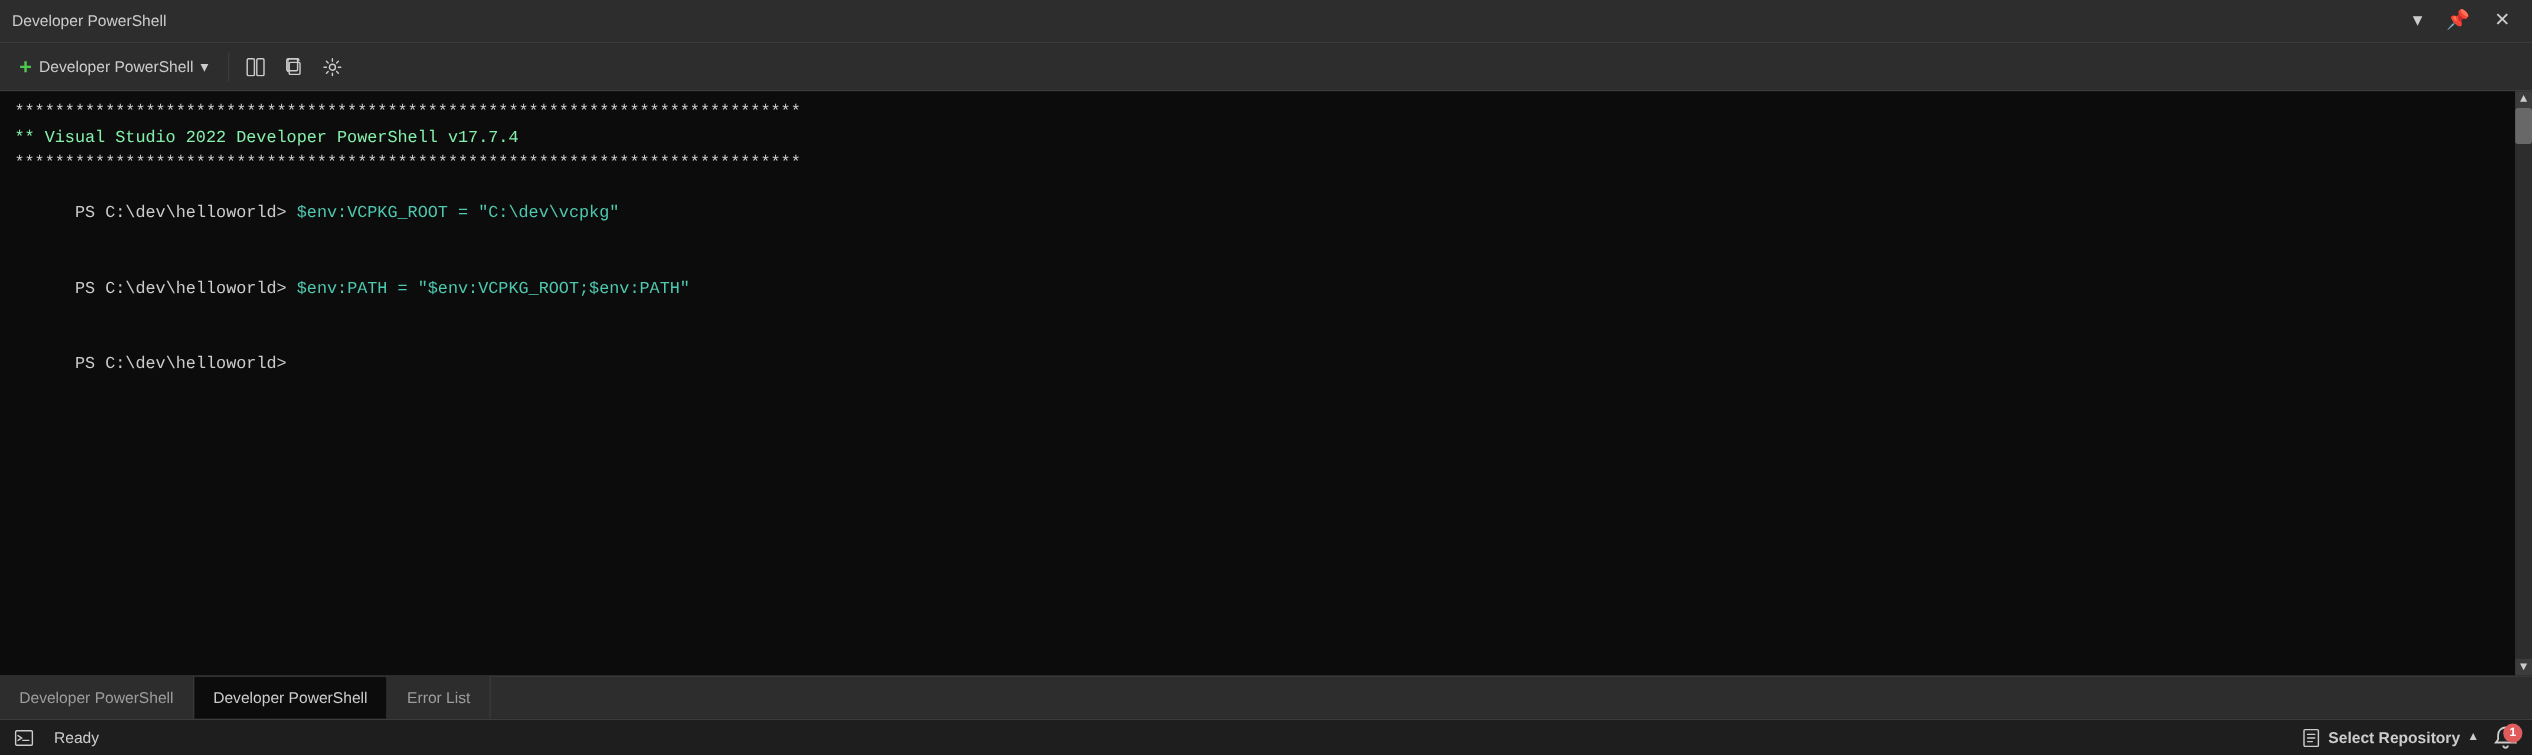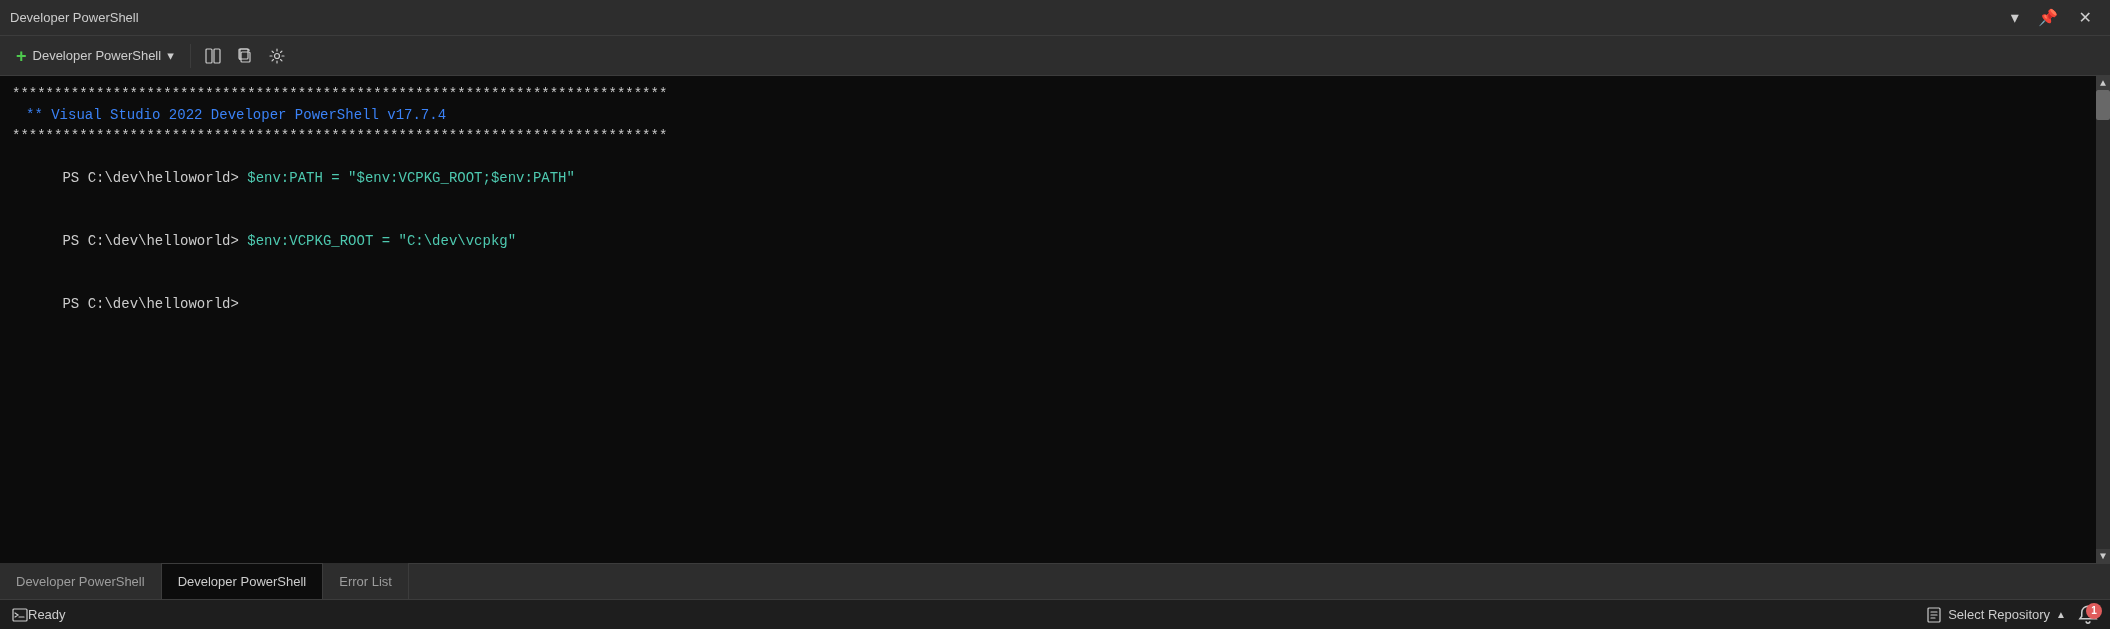--- a/index.html
+++ b/index.html
@@ -157,23 +157,22 @@
       background: #686868;
       border-radius: 2px;
     }
 
     .line-stars {
       color: #cccccc;
       white-space: pre;
     }
 
     .line-info {
-      color: #3b82f6;
+      color: #86efac;
       white-space: pre;
-      margin-left: 14px;
     }
 
     .line-prompt {
       color: #cccccc;
       white-space: pre;
     }
 
     .line-prompt .prompt-text {
       color: #cccccc;
     }
@@ -219,21 +218,21 @@
       justify-content: space-between;
       background: #1e1e1e;
       border-top: 1px solid #3c3c3c;
       height: 30px;
       padding: 0 12px;
     }
 
     .status-left {
       display: flex;
       align-items: center;
-      gap: 0;
+      gap: 17px;
     }
 
     .status-icon {
       color: #cccccc;
       font-size: 16px;
     }
 
     .status-text {
       color: #cccccc;
       font-family: 'Segoe UI', sans-serif;
@@ -247,20 +246,21 @@
     }
 
     .select-repo {
       display: flex;
       align-items: center;
       gap: 6px;
       color: #cccccc;
       font-family: 'Segoe UI', sans-serif;
       font-size: 13px;
       cursor: pointer;
+      font-weight: bold;
     }
 
     .select-repo-icon {
       font-size: 16px;
     }
 
     .select-repo-arrow {
       font-size: 10px;
     }
 
@@ -341,24 +341,24 @@
     </svg>
   </button>
 </div>
 
 <div class="terminal-wrapper">
   <div class="terminal-content">
     <div class="line-stars">******************************************************************************</div>
     <div class="line-info">** Visual Studio 2022 Developer PowerShell v17.7.4</div>
     <div class="line-stars">******************************************************************************</div>
     <div class="line-prompt">
-      <span class="prompt-text">PS C:\dev\helloworld&gt; </span><span class="cmd-text">$env:PATH = "$env:VCPKG_ROOT;$env:PATH"</span>
+      <span class="prompt-text">PS C:\dev\helloworld&gt; </span><span class="cmd-text">$env:VCPKG_ROOT = "C:\dev\vcpkg"</span>
     </div>
     <div class="line-prompt">
-      <span class="prompt-text">PS C:\dev\helloworld&gt; </span><span class="cmd-text">$env:VCPKG_ROOT = "C:\dev\vcpkg"</span>
+      <span class="prompt-text">PS C:\dev\helloworld&gt; </span><span class="cmd-text">$env:PATH = "$env:VCPKG_ROOT;$env:PATH"</span>
     </div>
     <div class="line-prompt">
       <span class="prompt-text">PS C:\dev\helloworld&gt; </span>
     </div>
   </div>
   <div class="terminal-scrollbar">
     <div class="scrollbar-arrow">▲</div>
     <div class="scrollbar-track">
       <div class="scrollbar-thumb"></div>
     </div>

